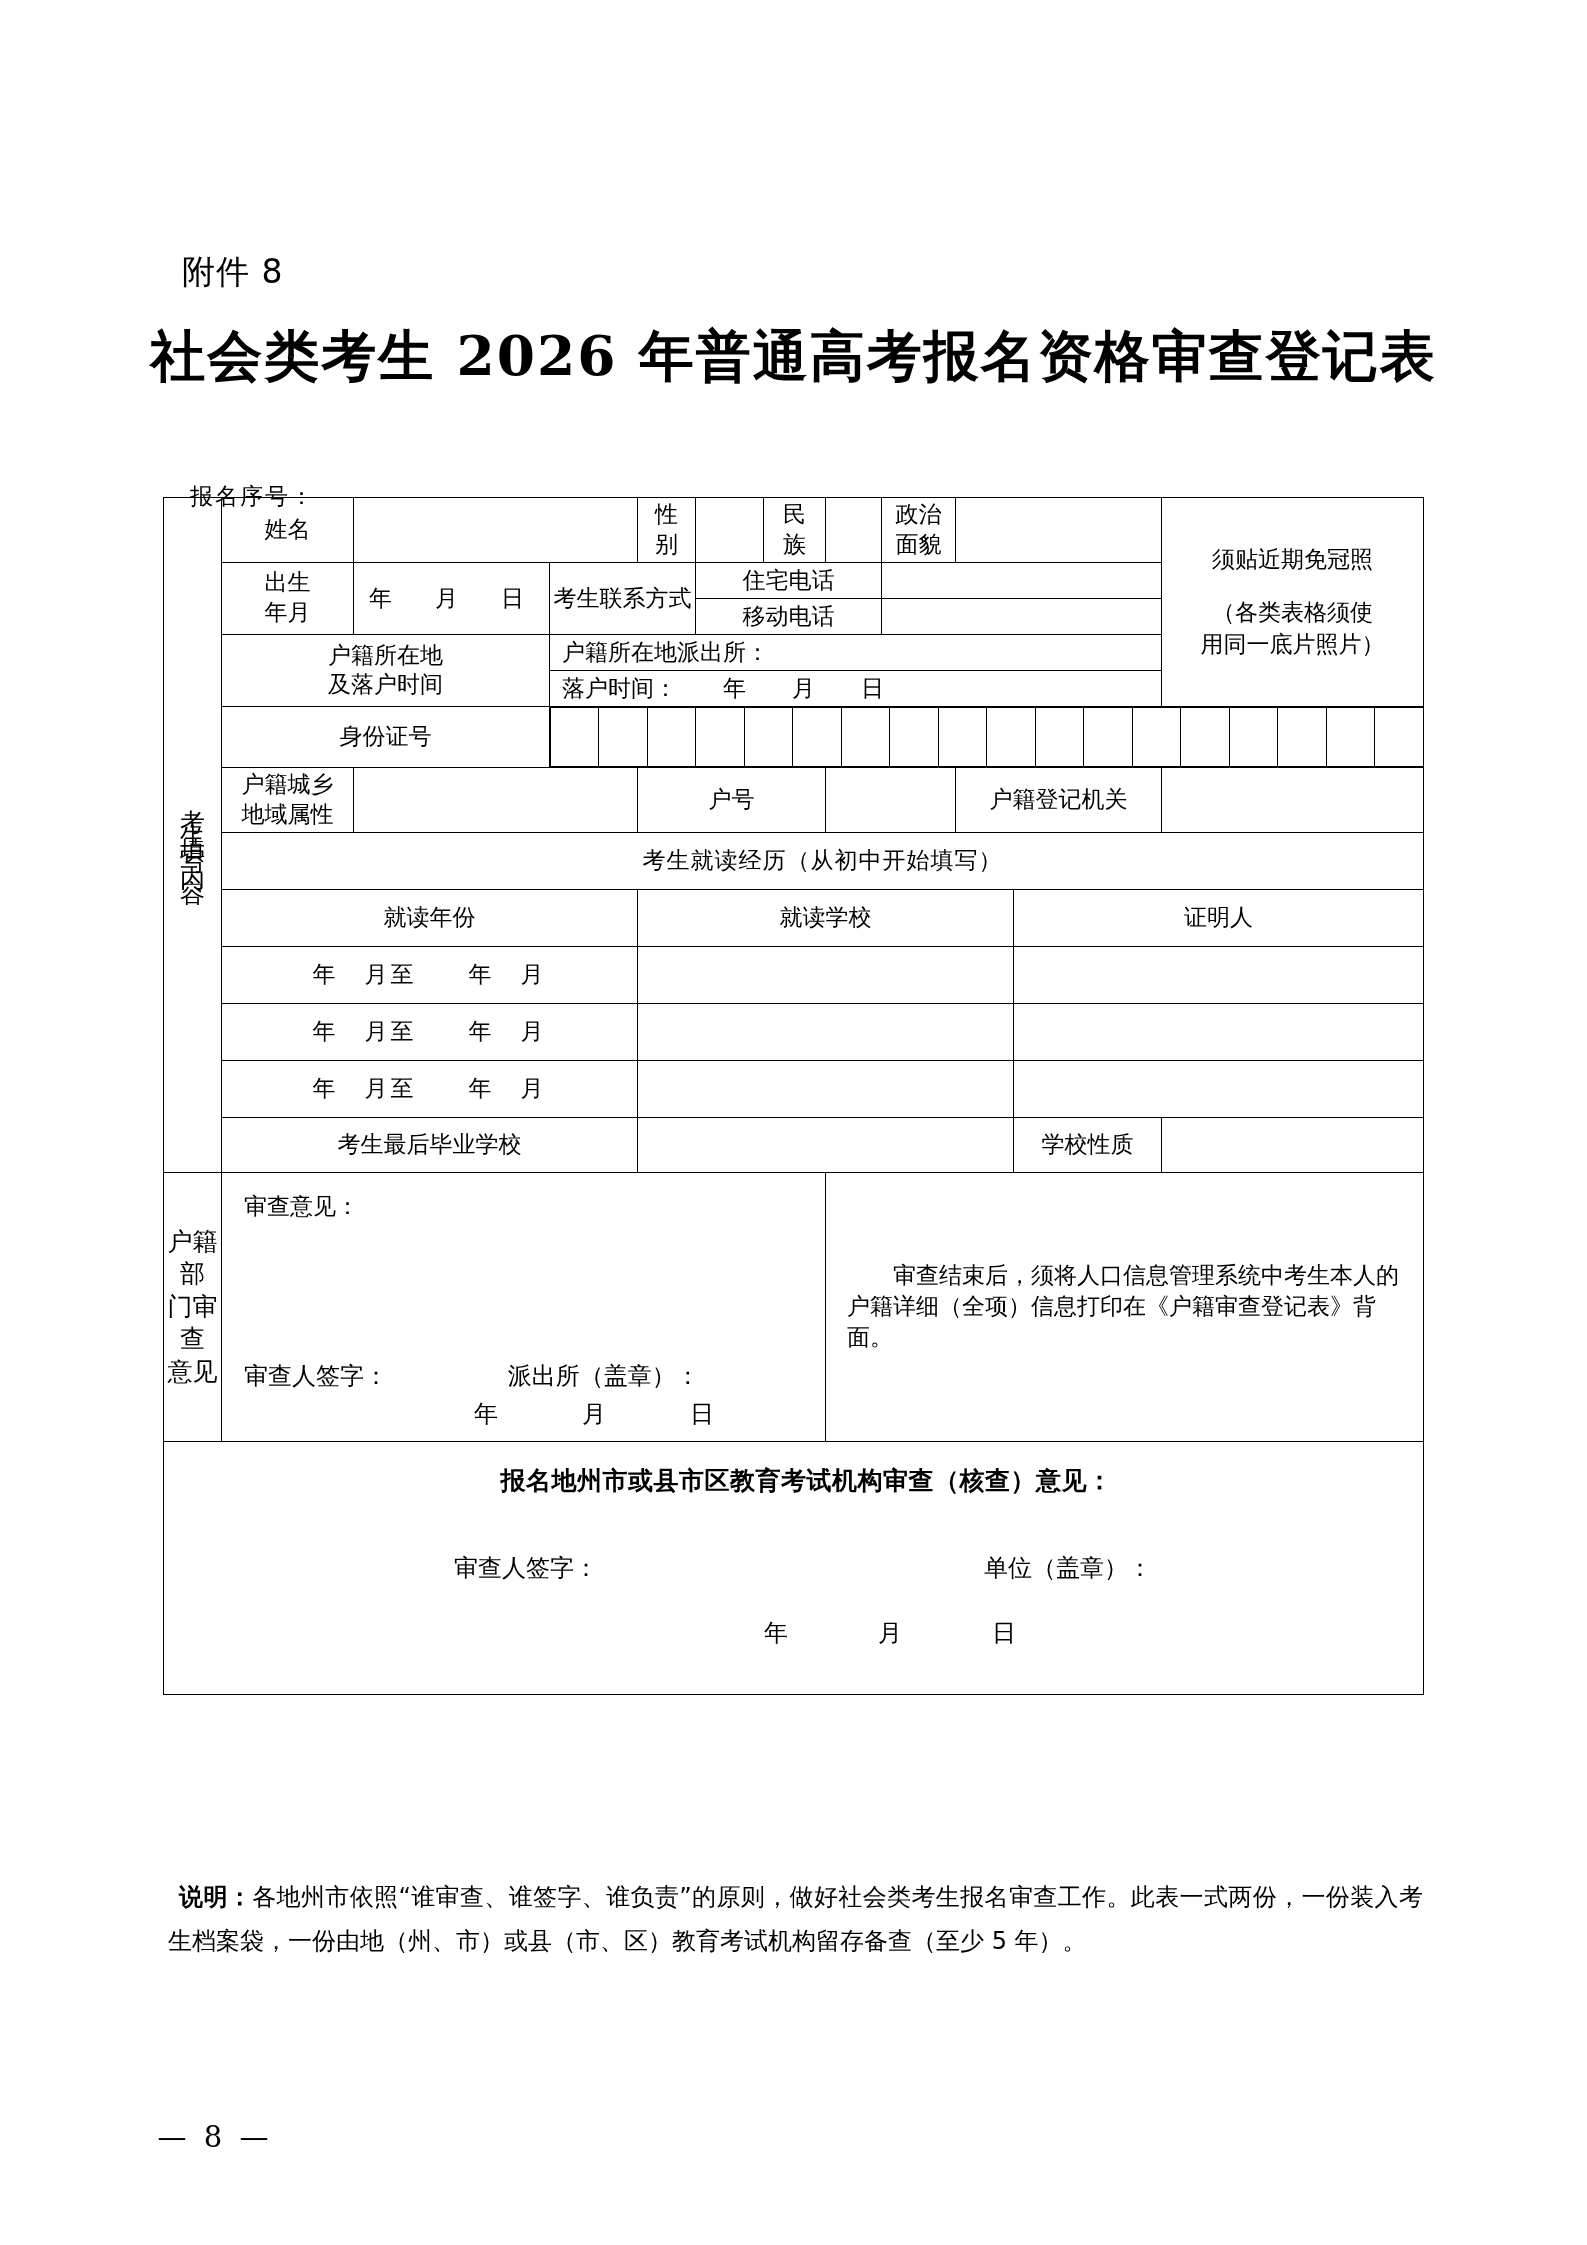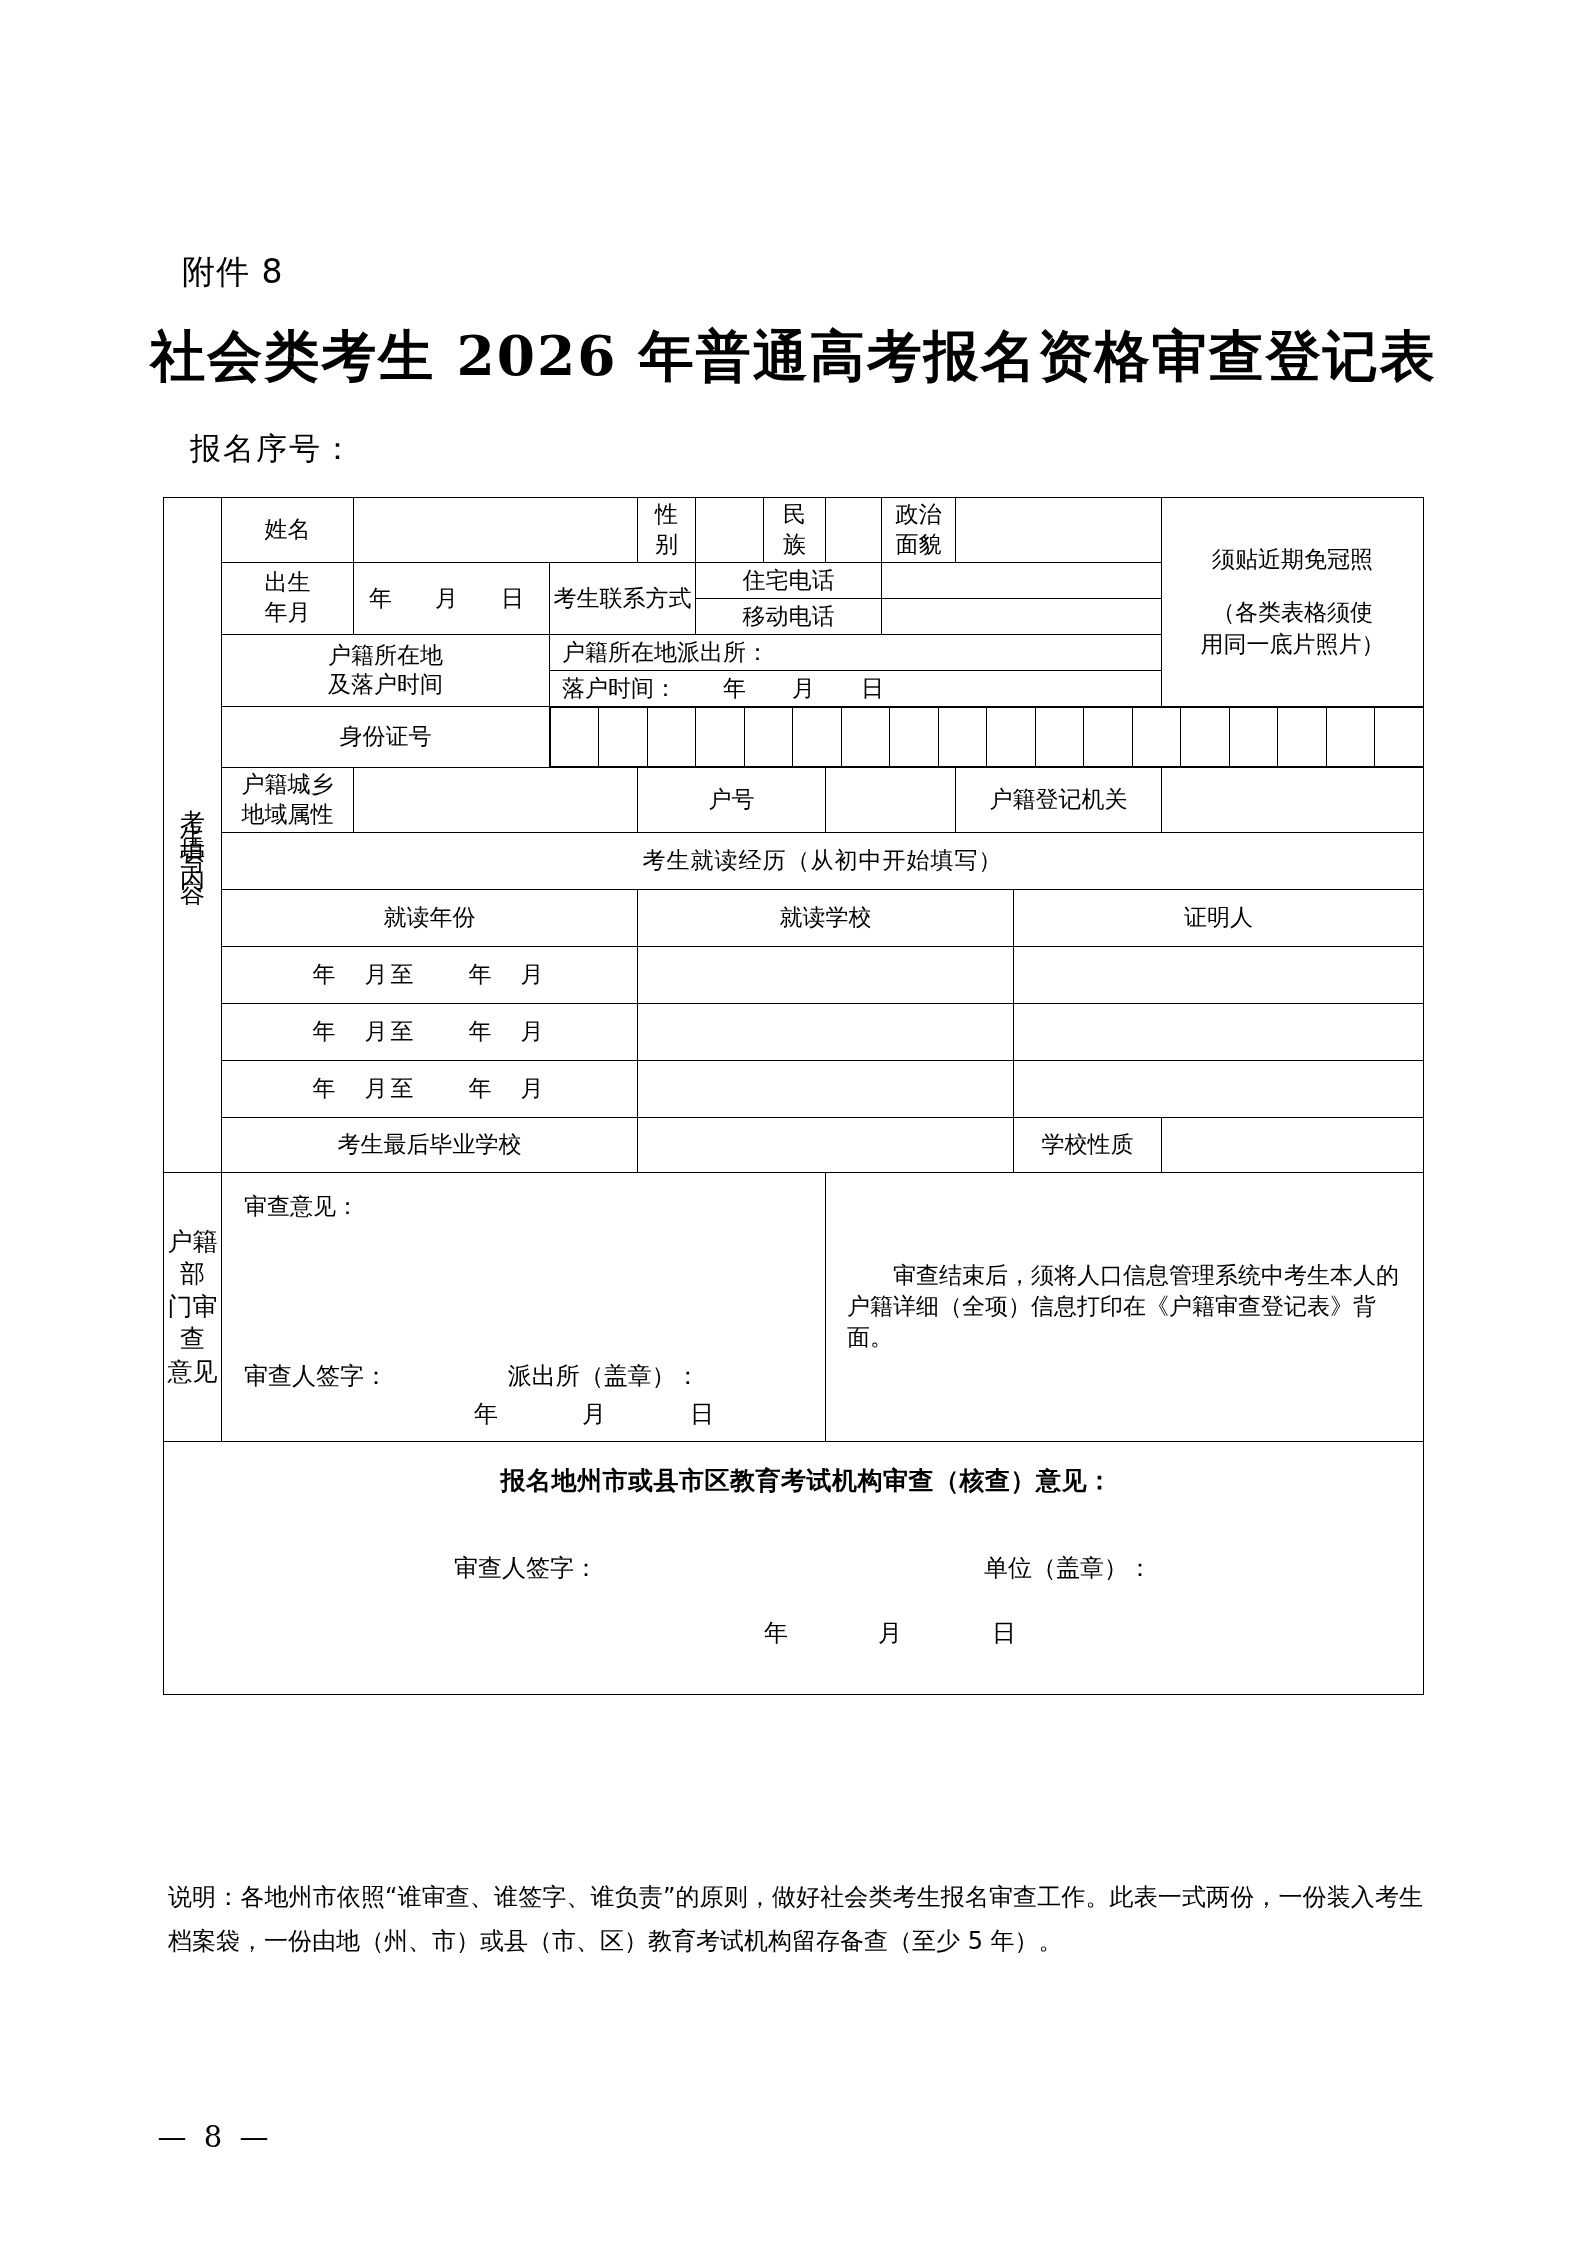--- a/index.html
+++ b/index.html
@@ -38,22 +38,22 @@
     width: 1587px;
     text-align: center;
     font-size: 55px;
     font-weight: bold;
     letter-spacing: 2px;
     font-family: "DejaVu Serif", "Liberation Serif", serif;
   }
   .serial-line {
     position: absolute;
     left: 190px;
-    top: 428px;
-    font-size: 31px;
+    top: 481px;
+    font-size: 23px;
     letter-spacing: 2px;
   }
 
   
   .form-table {
     position: absolute;
     left: 163px;
     top: 497px;
     width: 1260px;
     border-collapse: collapse;
@@ -168,21 +168,21 @@
   .explain {
     position: absolute;
     left: 168px;
     top: 1875px;
     width: 1255px;
     font-size: 24px;
     line-height: 1.85;
     font-family: "DejaVu Sans", "Liberation Sans", sans-serif;
     text-align: justify;
   }
-  .explain .exp-head { font-weight: normal; }
+  .explain .exp-head { font-weight: bold; margin-left: 11px; }
   .explain .exp-body { display: inline; }
   .page-number {
     position: absolute;
     left: 0;
     top: 2120px;
     width: 430px;
     text-align: center;
     font-size: 29px;
     letter-spacing: 4px;
   }

